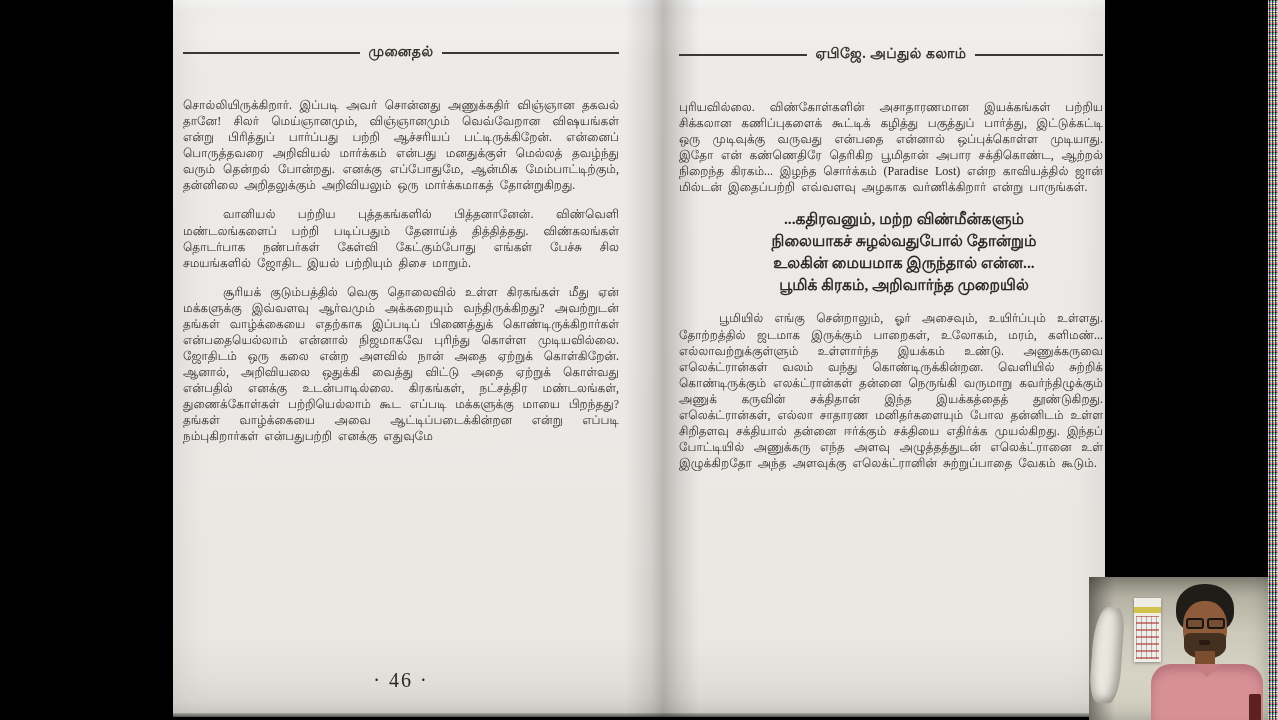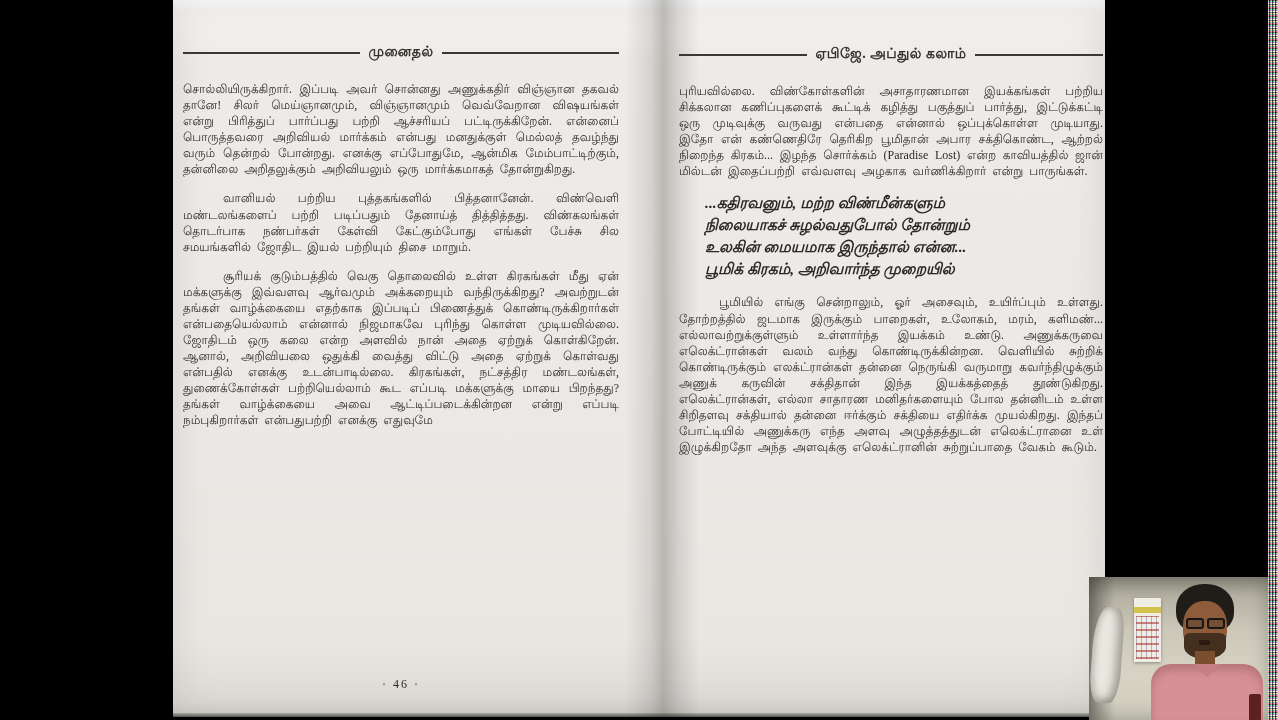--- a/index.html
+++ b/index.html
@@ -12,32 +12,32 @@
         box-shadow:inset 0 0 40px rgba(0,0,0,0.10);}
   .book::after{content:"";position:absolute;left:0;bottom:0;width:100%;height:4px;
         background:linear-gradient(180deg,rgba(0,0,0,0.15),rgba(0,0,0,0.55));}
   .gutter{position:absolute;left:452px;top:0;width:74px;height:100%;
         background:linear-gradient(90deg,rgba(0,0,0,0) 0%,rgba(0,0,0,0.10) 35%,rgba(60,55,48,0.28) 52%,rgba(0,0,0,0.10) 72%,rgba(0,0,0,0) 100%);}
 
   .page{position:absolute;top:0;height:700px;overflow:hidden;color:#2b2925;}
   .page-left{left:10px;width:436px;padding-top:44px;}
   .page-right{left:506px;width:424px;padding-top:46px;}
 
-  .page-header{display:flex;align-items:center;gap:8px;margin-bottom:20px;}
+  .page-header{display:flex;align-items:center;gap:8px;margin-bottom:36px;}
   .rule{flex:1;height:2px;background:#3a3833;}
   .header-text{font-size:14px;font-weight:bold;letter-spacing:0.5px;white-space:nowrap;color:#33312c;}
 
   .para{font-size:12px;line-height:1.34;text-align:justify;word-spacing:3px;
         margin:0 0 13px 0;}
   .para.indent{text-indent:40px;}
 
-  .verse{margin:4px 0 14px 26px;font-weight:bold;font-style:italic;font-size:15.5px;line-height:1.42;}
+  .verse{margin:4px 0 14px 26px;font-weight:bold;font-size:15.5px;line-height:1.42;text-align:center;}
   .verse div{white-space:nowrap;}
 
-  .page-num{position:absolute;left:0;right:0;text-align:center;font-size:12px;
+  .page-num{position:absolute;left:0;right:0;text-align:center;font-size:20px;
         letter-spacing:2px;color:#2b2925;}
   .page-left .page-num{bottom:52px;}
   .page-right .page-num{bottom:46px;}
 
   
   .webcam{position:absolute;left:1089px;top:577px;width:180px;height:143px;overflow:hidden;
         background:linear-gradient(180deg,#8f8f81 0%,#b5b2a4 14%,#ccc9bb 38%,#d7d4c6 70%,#cfccbe 100%);
         box-shadow:inset 0 0 20px rgba(0,0,0,0.28);}
   .webcam::before{content:"";position:absolute;left:0;top:0;width:26px;height:100%;
         background:linear-gradient(90deg,rgba(40,40,35,0.45),rgba(0,0,0,0));}

